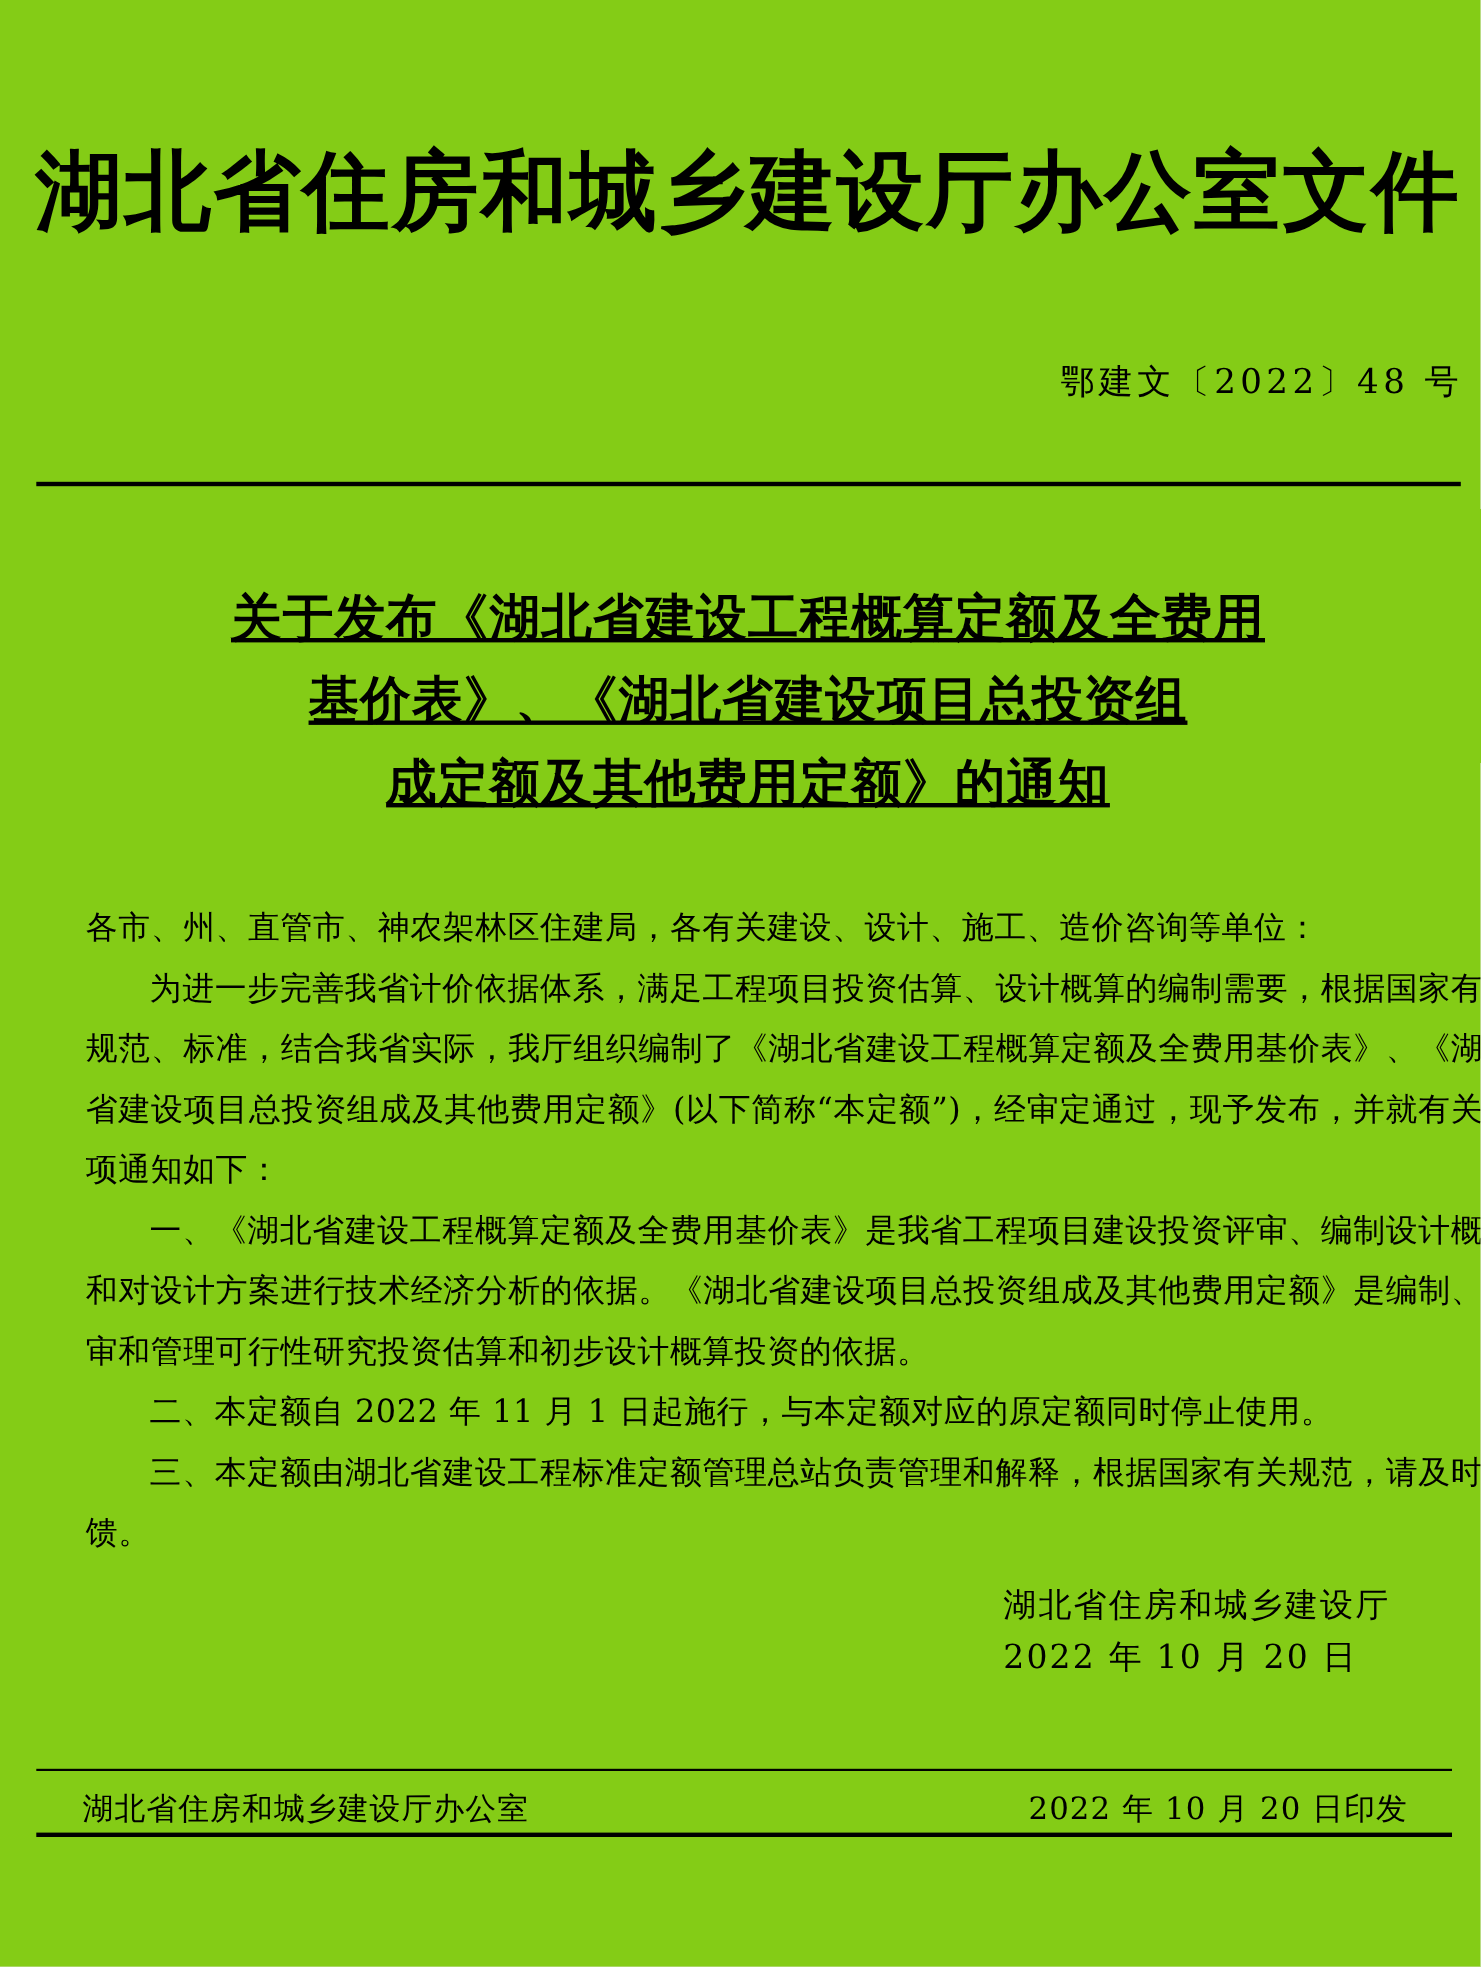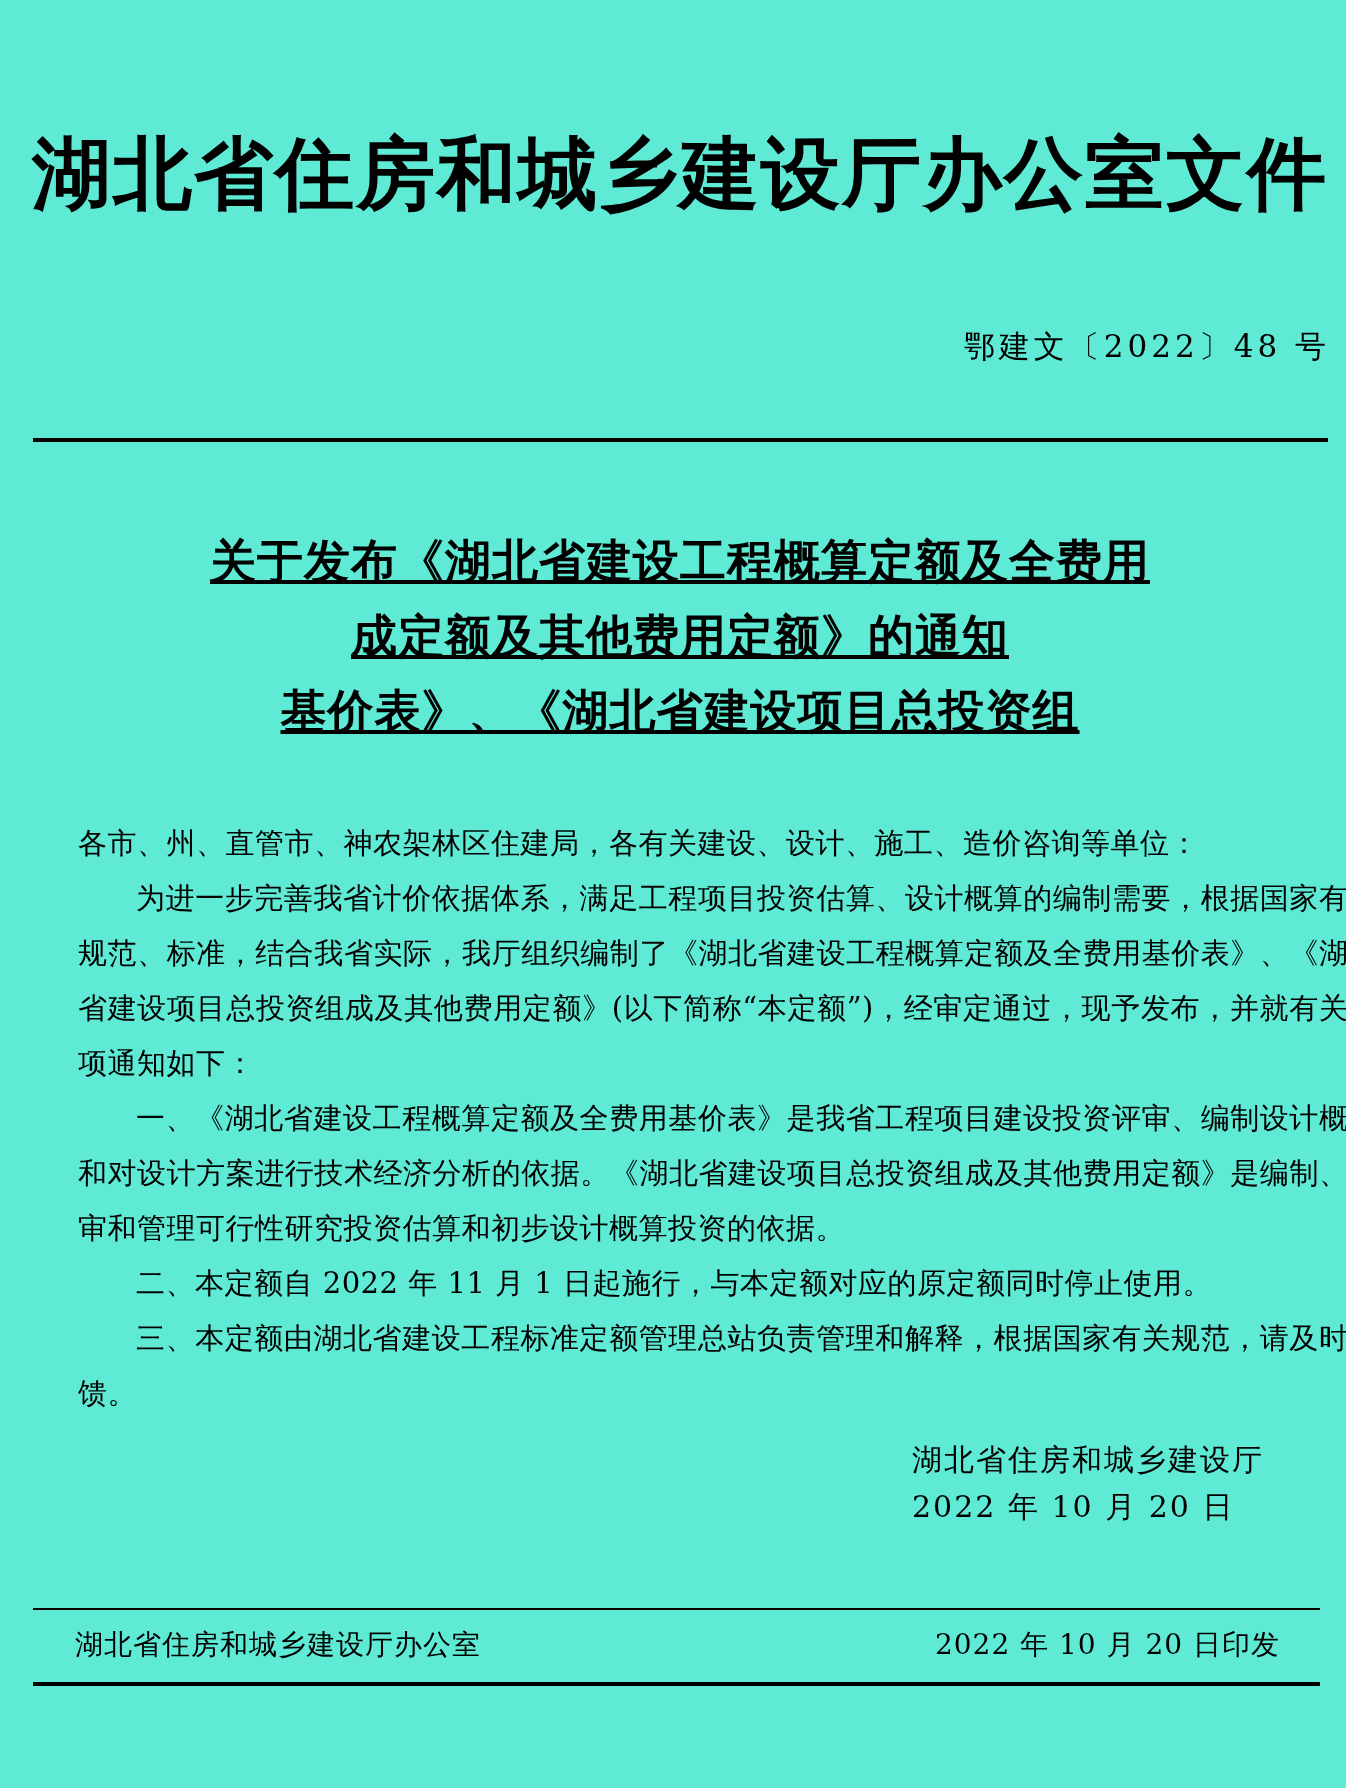--- a/index.html
+++ b/index.html
@@ -1,21 +1,21 @@
 <!DOCTYPE html>
 <html><head>
 <meta charset="utf-8">
 <style>
   html, body { margin: 0; padding: 0; background: #e8e8e8; }
   .page {
     position: relative;
     width: 1346px;
     height: 1788px;
     margin: 0 auto;
-    background: #5eead4;
+    background: #84cc16;
     color: #000000;
     font-family: "DejaVu Serif", serif;
     overflow: hidden;
   }
   .banner-title {
     position: absolute;
     top: 122px;
     left: 30px;
     right: 16px;
     text-align: center;
@@ -81,41 +81,41 @@
     position: absolute;
     top: 1608px;
     left: 33px;
     right: 26px;
   }
   .footer-rule-top { height: 2px; background: #000000; }
   .footer-row {
     display: flex;
     justify-content: space-between;
     align-items: center;
-    padding: 16px 40px 18px 42px;
+    padding: 16px 40px 2px 42px;
     font-size: 28px;
     letter-spacing: 1px;
   }
   .footer-rule-bottom { height: 4px; background: #000000; }
 </style>
 </head>
 <body>
 
 <div class="page">
 
   <div class="banner-title">湖北省住房和城乡建设厅办公室文件</div>
 
   <div class="doc-number">鄂建文〔2022〕48 号</div>
 
   <div class="rule-main"></div>
 
   <div class="doc-title">
     <div>关于发布《湖北省建设工程概算定额及全费用</div>
+    <div>基价表》、《湖北省建设项目总投资组</div>
     <div>成定额及其他费用定额》的通知</div>
-    <div>基价表》、《湖北省建设项目总投资组</div>
   </div>
 
   <div class="body-text">
     <p>各市、州、直管市、神农架林区住建局，各有关建设、设计、施工、造价咨询等单位：</p>
     <p class="indent">为进一步完善我省计价依据体系，满足工程项目投资估算、设计概算的编制需要，根据国家有关规范、标准，结合我省实际，我厅组织编制了《湖北省建设工程概算定额及全费用基价表》、《湖北省建设项目总投资组成及其他费用定额》(以下简称“本定额”)，经审定通过，现予发布，并就有关事项通知如下：</p>
     <p class="indent">一、《湖北省建设工程概算定额及全费用基价表》是我省工程项目建设投资评审、编制设计概算和对设计方案进行技术经济分析的依据。《湖北省建设项目总投资组成及其他费用定额》是编制、评审和管理可行性研究投资估算和初步设计概算投资的依据。</p>
     <p class="indent">二、本定额自 2022 年 11 月 1 日起施行，与本定额对应的原定额同时停止使用。</p>
     <p class="indent">三、本定额由湖北省建设工程标准定额管理总站负责管理和解释，根据国家有关规范，请及时反馈。</p>
   </div>
 

